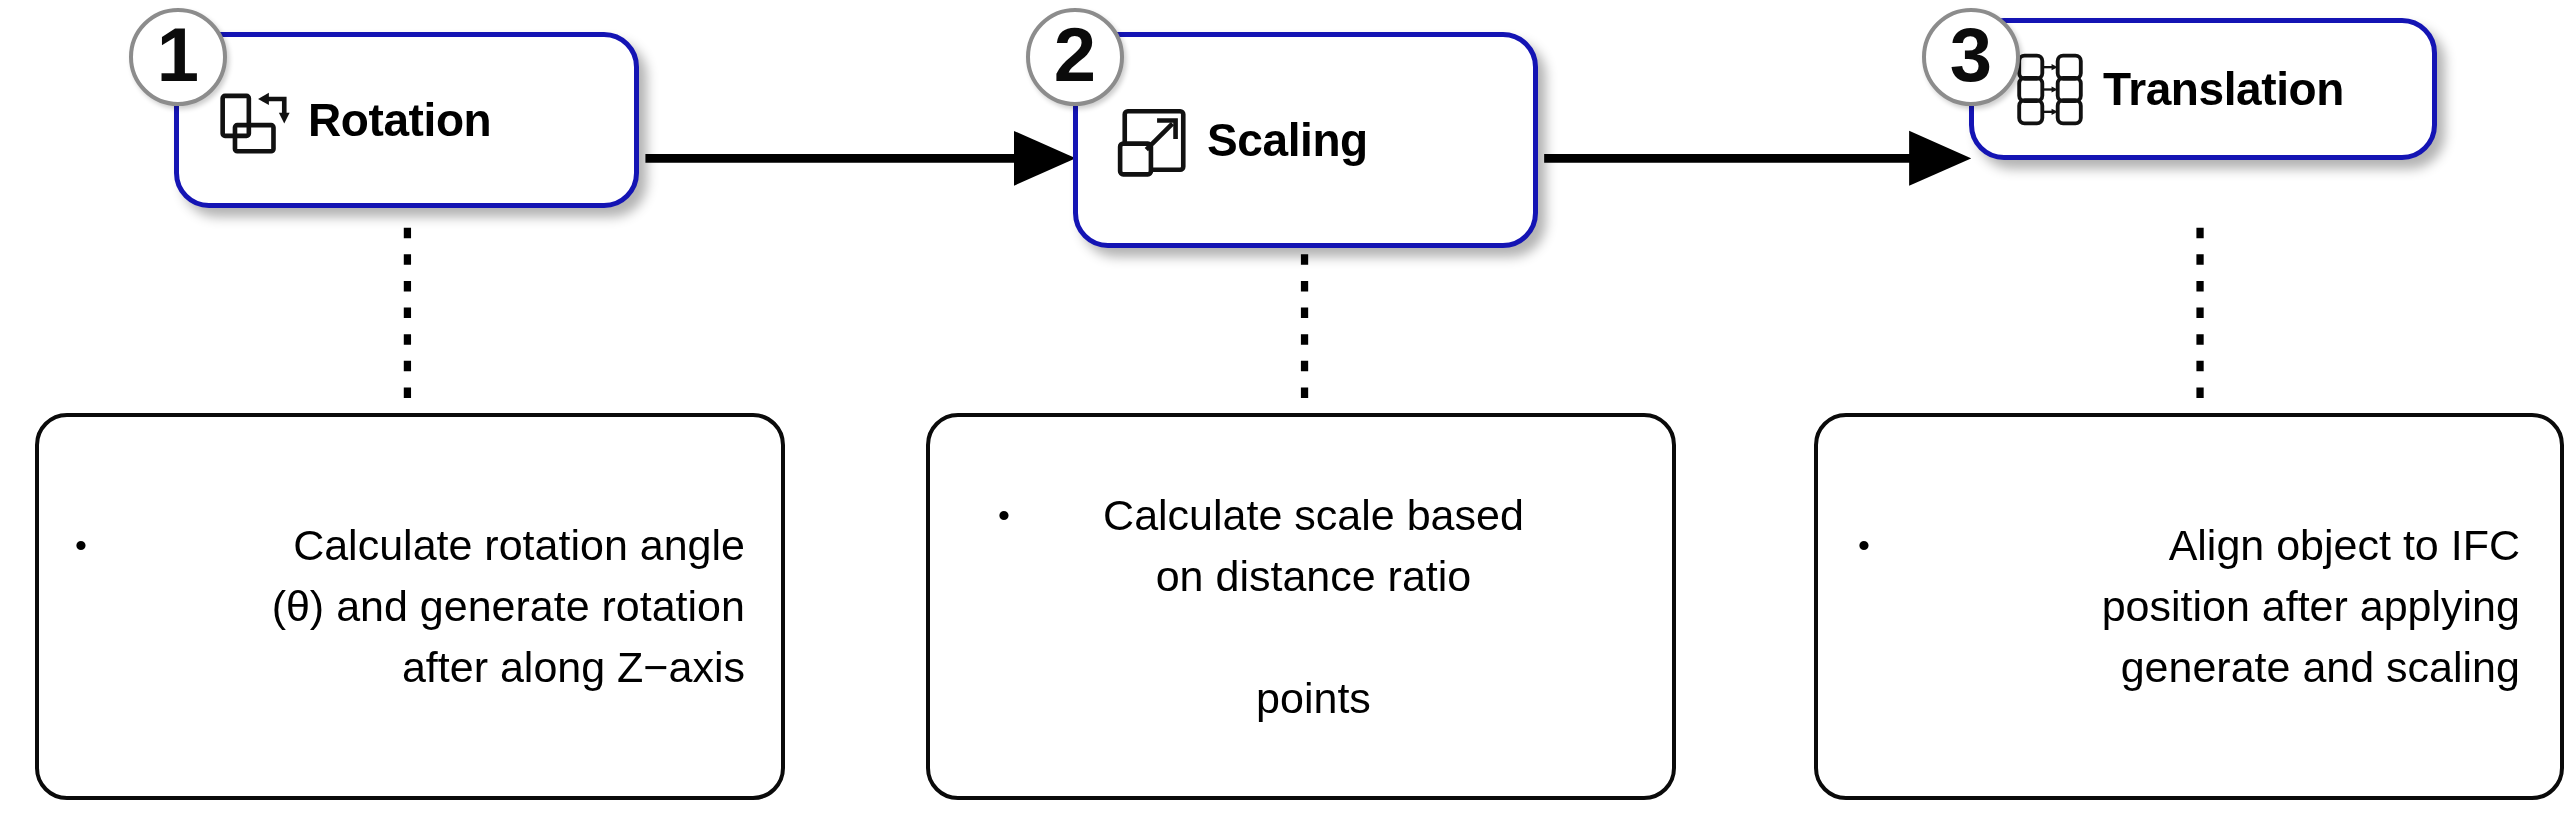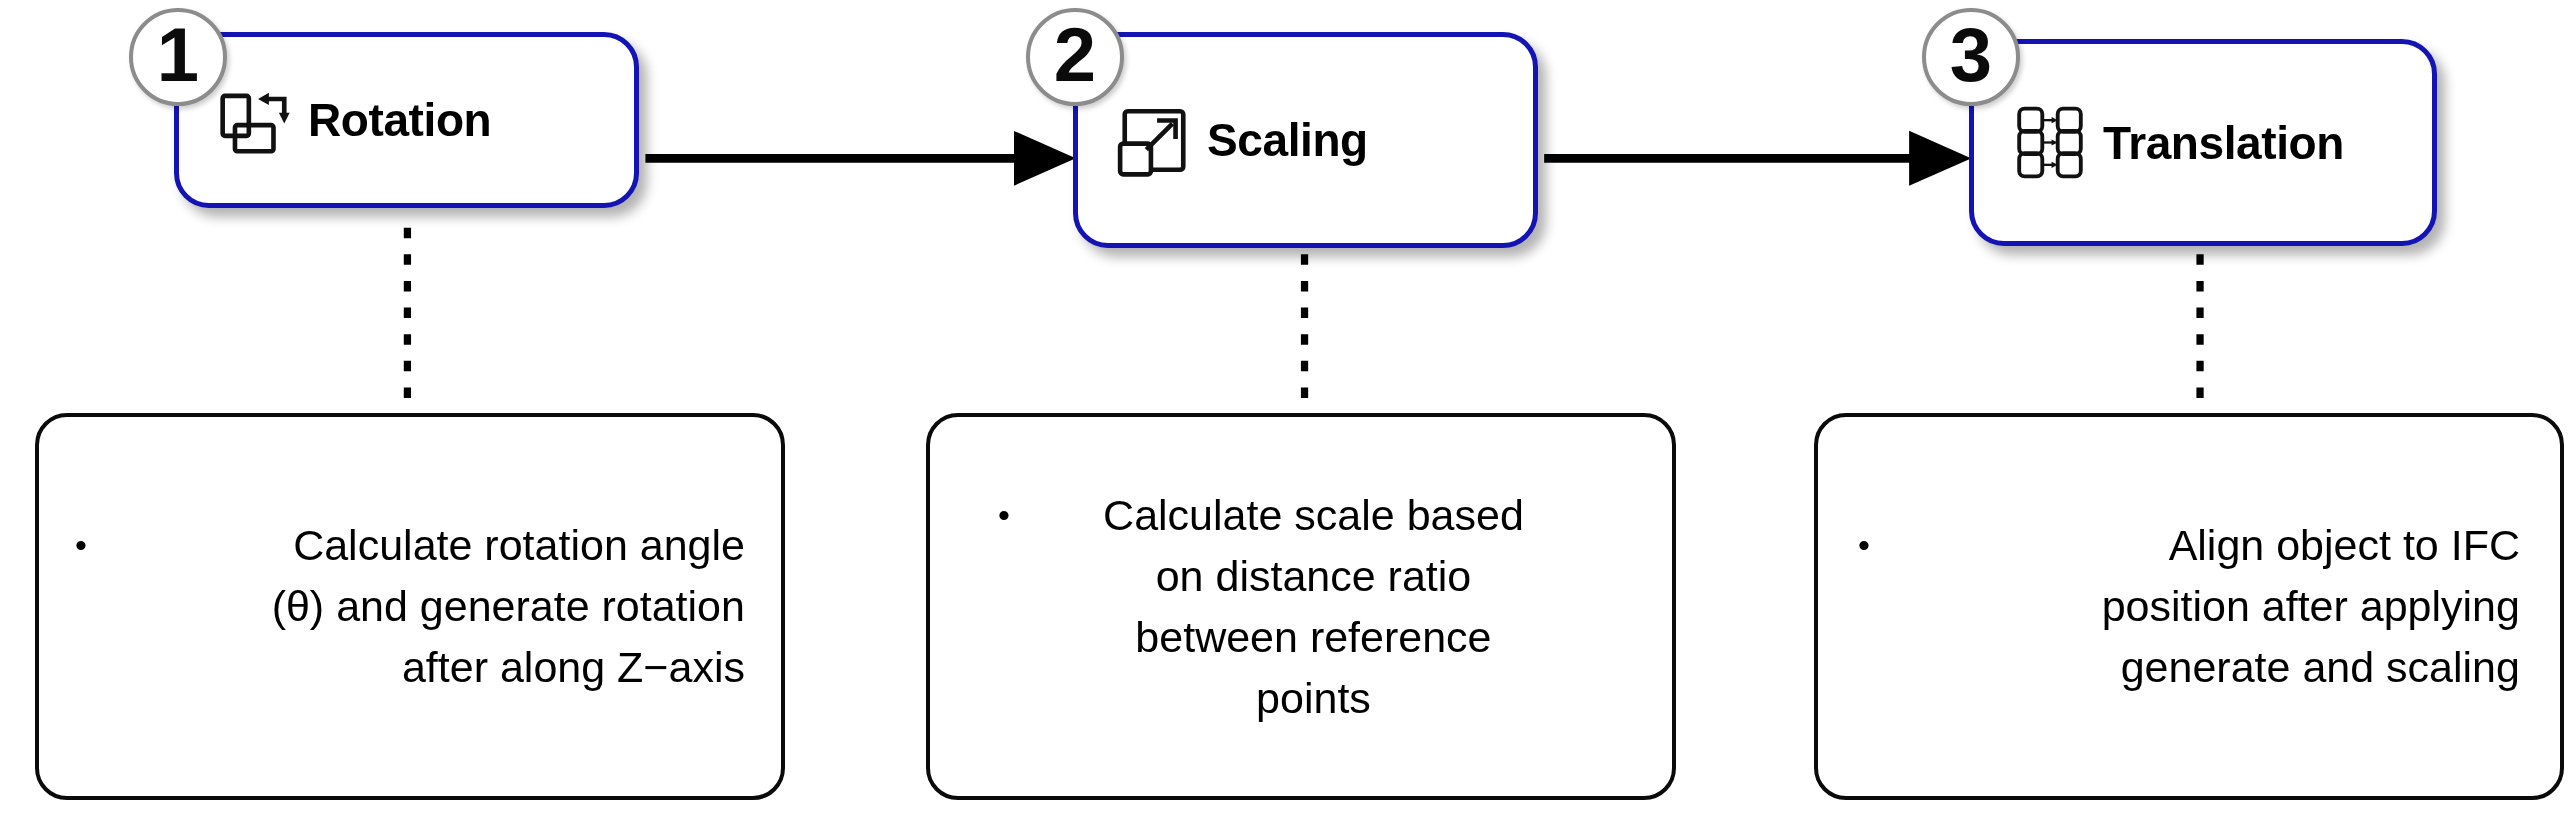--- a/index.html
+++ b/index.html
@@ -60,21 +60,21 @@
     letter-spacing: -0.4px;
     white-space: nowrap;
     line-height: 1;
   }
 
   
   #card-1 { left: 174px;  top: 32px;  width: 465px; height: 176px; }
   
   #card-2 { left: 1073px; top: 32px;  width: 465px; height: 216px; }
   
-  #card-3 { left: 1969px; top: 39px;  width: 468px; height: 207px; }
+  #card-3 { left: 1969px; top: 18px;  width: 468px; height: 142px; }
 
   
   .step-badge {
     position: absolute;
     width: 98px;
     height: 98px;
     border-radius: 50%;
     background: #ffffff;
     border: 4px solid #8c8c8c;
     box-sizing: border-box;
@@ -228,21 +228,21 @@
       </span>
     </div>
   </div>
 
   <div class="desc-box" id="desc-2">
     <div class="desc-row">
       <span class="desc-bullet">•</span>
       <span class="desc-text">
         <span>Calculate scale based</span><br>
         <span>on distance ratio</span><br>
-        <span>between reference</span><br>
+        <br>
         <span>points</span>
       </span>
     </div>
   </div>
 
   <div class="desc-box" id="desc-3">
     <div class="desc-row">
       <span class="desc-bullet">•</span>
       <span class="desc-text">
         <span>Align object to IFC</span><br>

